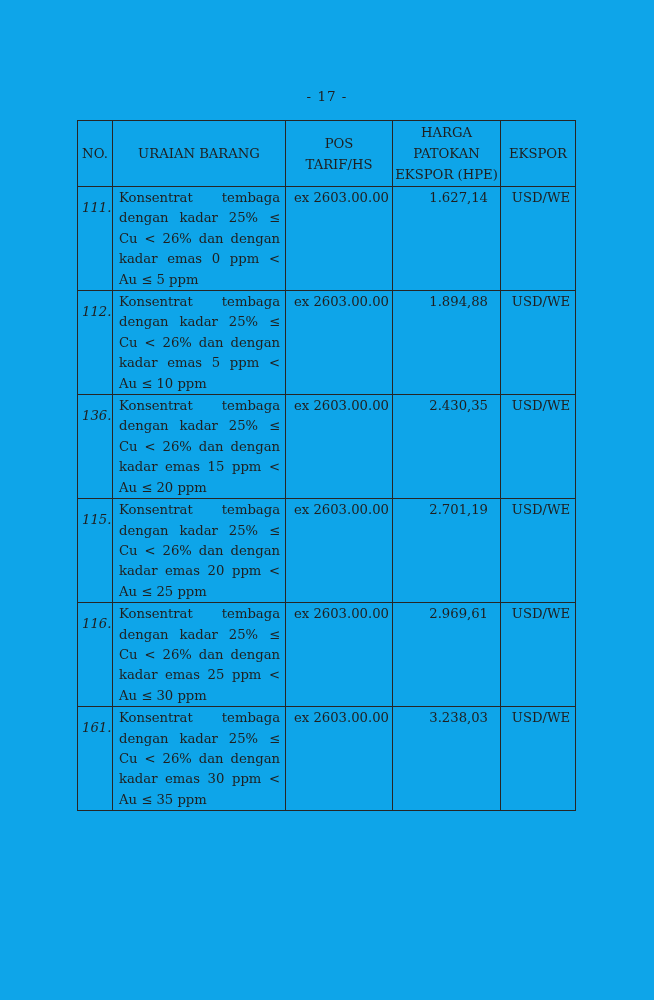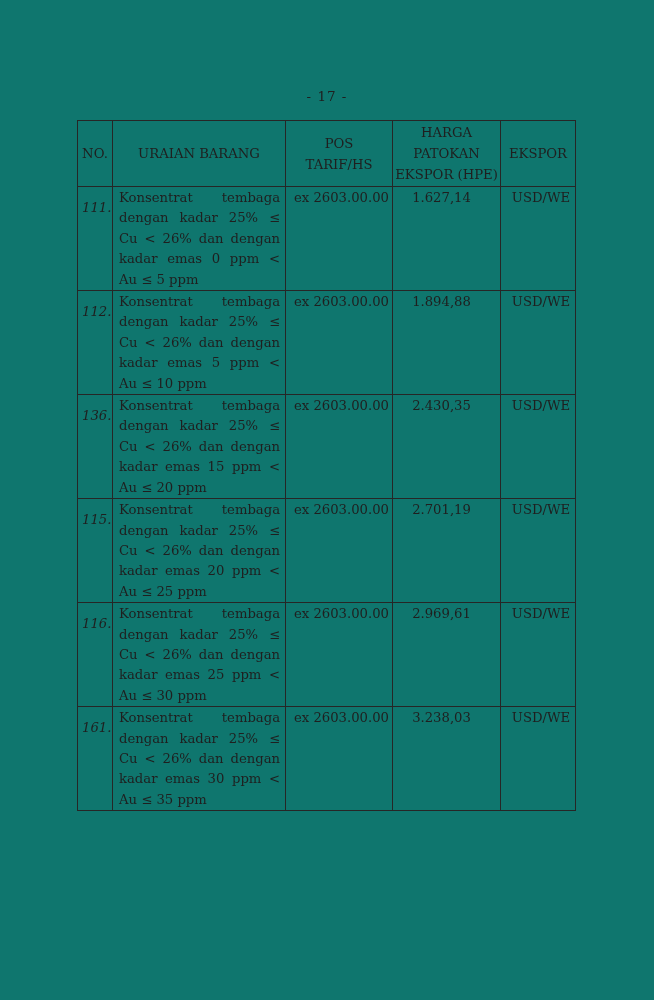--- a/index.html
+++ b/index.html
@@ -2,21 +2,21 @@
 <html><head>
 <meta charset="utf-8">
 <style>
   * { margin: 0; padding: 0; box-sizing: border-box; }
   html, body { background: #e8e8e8; }
   .page {
     position: relative;
     width: 654px;
     height: 1000px;
     margin: 0 auto;
-    background: #0f766e;
+    background: #0ea5e9;
     color: #1f1f1f;
     font-family: "DejaVu Serif", "Liberation Serif", serif;
     font-size: 13.2px;
     overflow: hidden;
   }
   .page-number {
     position: absolute;
     top: 88px;
     left: 0;
     width: 100%;
@@ -50,21 +50,21 @@
     vertical-align: top;
   }
   col.c-no     { width: 35px; }
   col.c-uraian { width: 173px; }
   col.c-pos    { width: 107px; }
   col.c-hpe    { width: 108px; }
   col.c-satuan { width: 75px; }
   td.no     { text-align: left;    padding: 11px 2px 0 4px; font-style: italic; }
   td.uraian { text-align: justify; padding: 1px 5px 0 6px; }
   td.pos    { text-align: center;    padding: 1px 2px 0 7px; }
-  td.hpe    { text-align: center;   padding: 1px 12px 0 2px; margin-top: 26px; }
+  td.hpe    { text-align: right;   padding: 1px 12px 0 2px; margin-top: 26px; }
   td.satuan { text-align: center;    padding: 1px 2px 0 8px; }
 </style>
 </head>
 <body>
 
 <div class="page">
 
   <div class="page-number">- 17 -</div>
 
   <table class="hpe-table">

